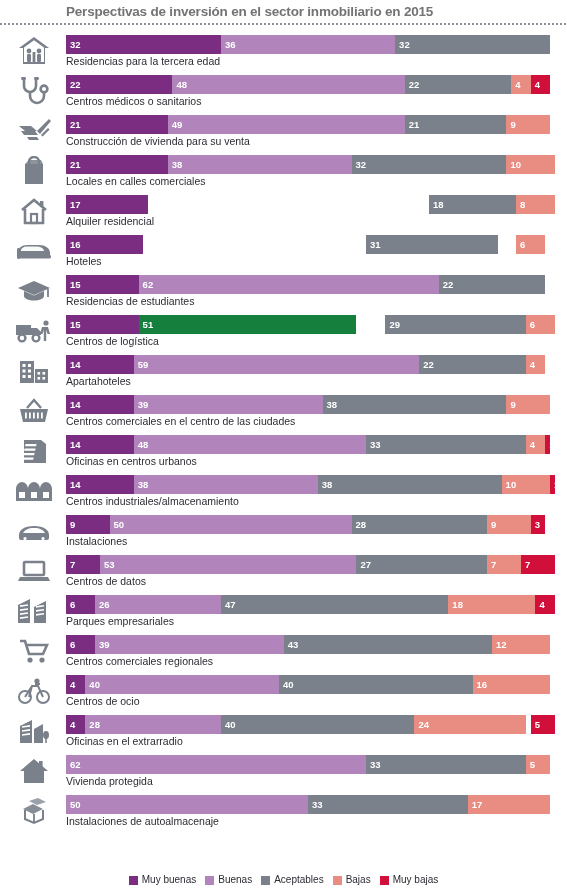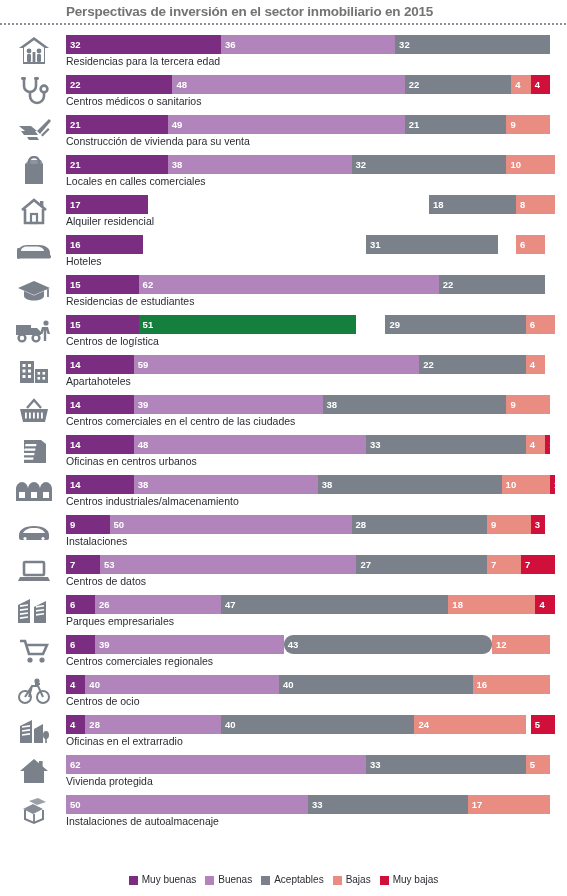--- a/index.html
+++ b/index.html
@@ -502,21 +502,21 @@
             <circle fill="#7A818B" cx="25" cy="23" r="2.6"></circle>
           </svg>
         </div>
         <div class="bar-wrap">
           <div class="bar" style="left: 0px; width: 29.04px; background: rgb(123, 45, 130);">
             <span>6</span>
           </div>
           <div class="bar" style="left: 29.04px; width: 188.76px; background: rgb(177, 133, 188);">
             <span>39</span>
           </div>
-          <div class="bar" style="left: 217.8px; width: 208.12px; background: rgb(122, 129, 139); border-radius: 9px;">
+          <div class="bar" style="left: 217.8px; width: 208.12px; background: rgb(122, 129, 139);">
             <span>43</span>
           </div>
           <div class="bar" style="left: 425.92px; width: 58.08px; background: rgb(233, 140, 129);">
             <span>12</span>
           </div>
         </div>
         <div class="cat-label">Centros comerciales regionales</div>
       </div>
       <div class="row">
         <div class="icon-cell">

